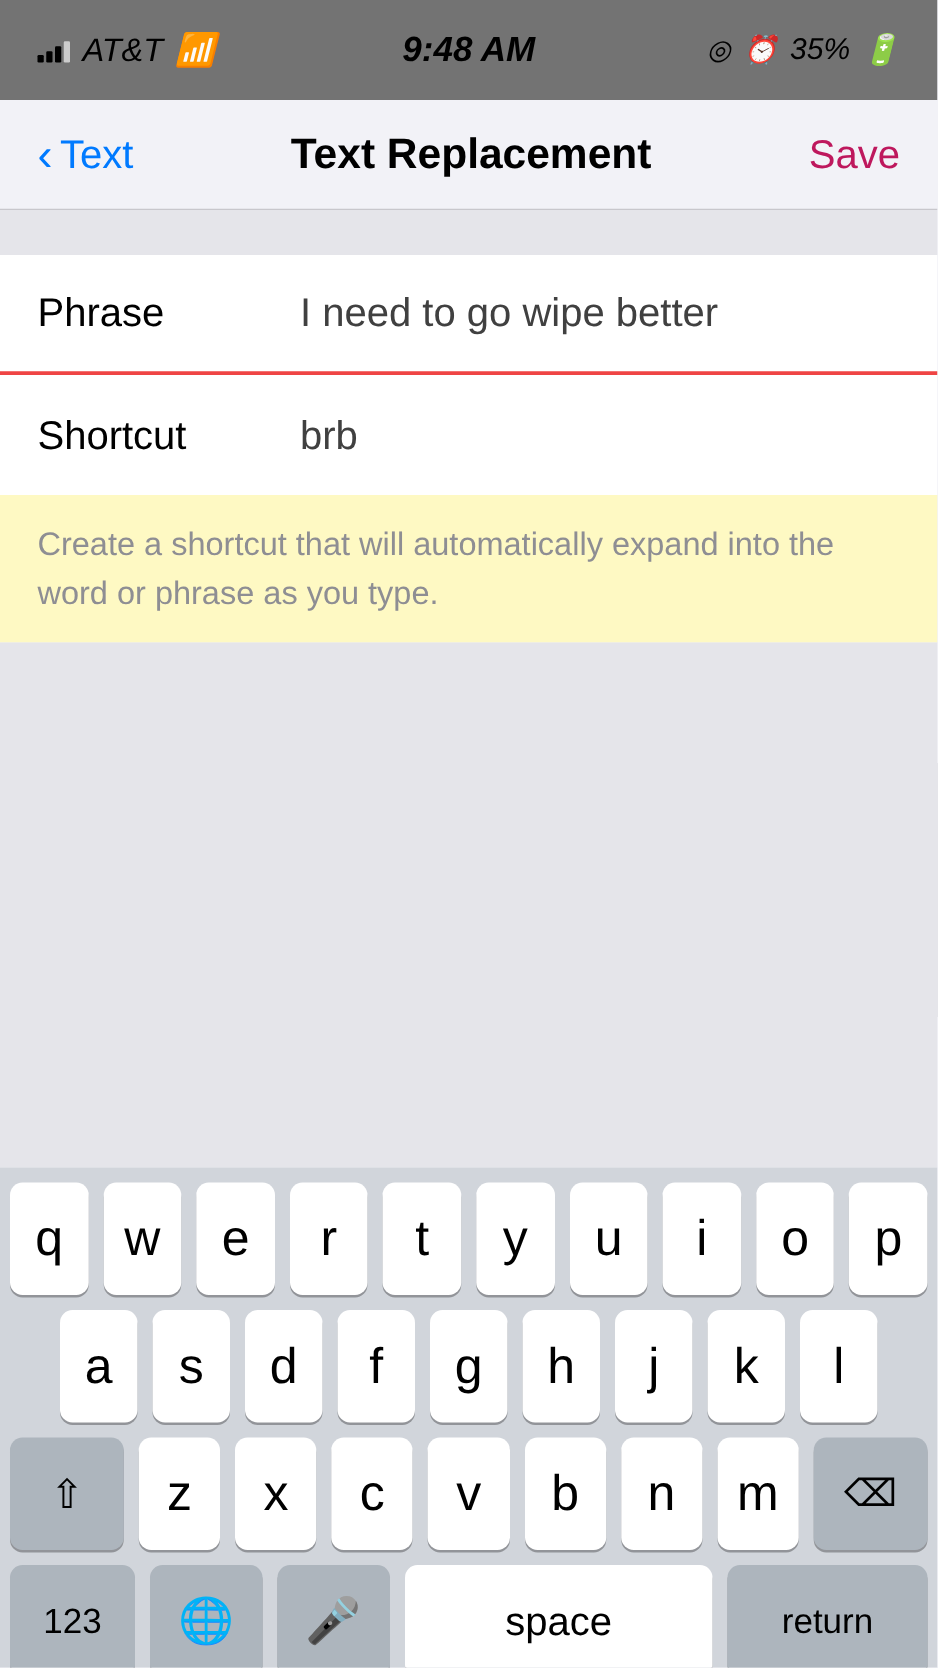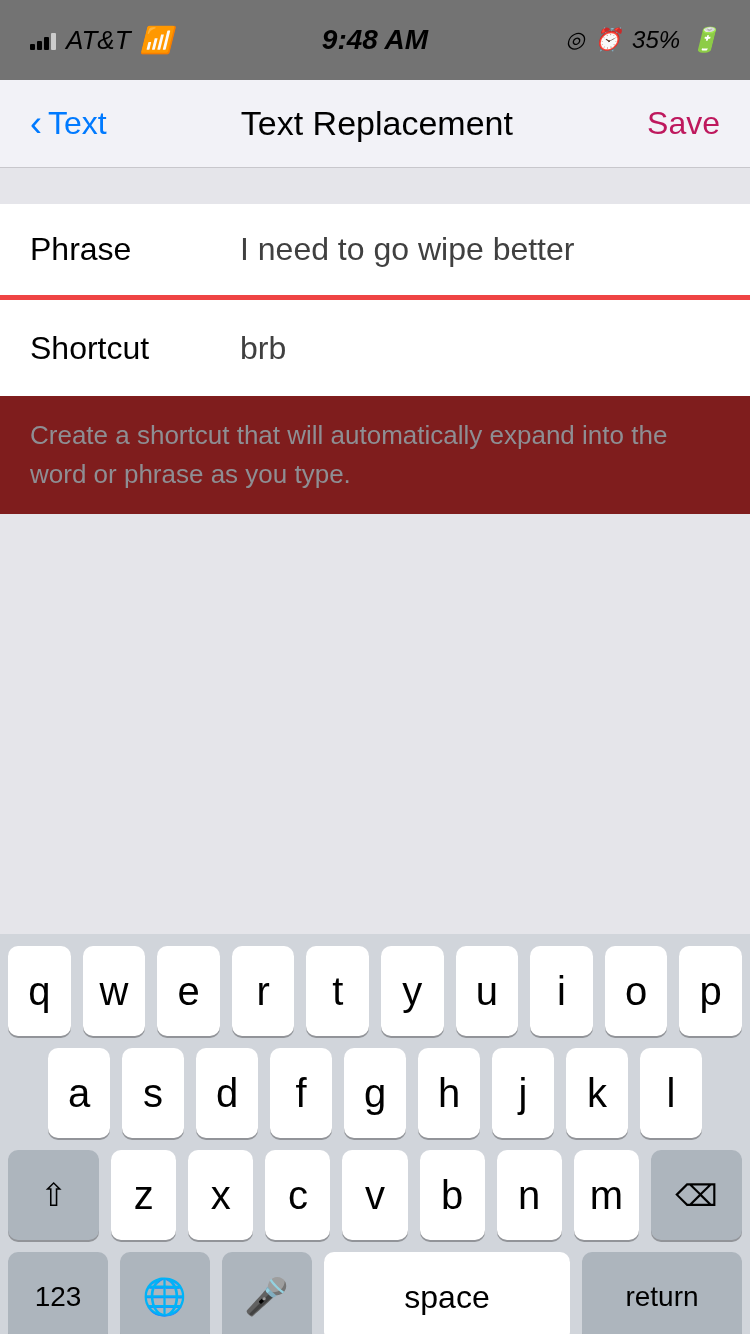--- a/index.html
+++ b/index.html
@@ -61,21 +61,21 @@
       align-items: center;
       gap: 6px;
       text-decoration: none;
     }
     .nav-back-chevron {
       font-size: 36px;
       font-weight: 300;
     }
     .nav-title {
       font-size: 34px;
-      font-weight: 400;
+      font-weight: 700;
       color: #000;
     }
     .nav-save {
       color: #be185d;
       font-size: 32px;
     }
 
     
     .section-spacer {
       height: 36px;
@@ -84,41 +84,41 @@
 
     
     .form-section {
       background: #fff;
     }
     .form-row {
       display: flex;
       align-items: center;
       padding: 0 30px;
       height: 96px;
-      border-bottom: 5px solid #ef4444;
+      border-bottom: 3px solid #ef4444;
     }
     .form-row:last-child {
       border-bottom: none;
       justify-content: center;
     }
     .form-label {
       font-size: 32px;
       color: #000;
       width: 210px;
       flex-shrink: 0;
     }
     .form-value {
       font-size: 32px;
       color: #404040;
       flex: 1;
     }
 
     
     .help-text {
-      background: #7f1d1d;
+      background: #fef9c3;
       padding: 20px 30px;
       font-size: 26px;
       color: #8e8e93;
       line-height: 1.5;
     }
 
     
     .main-spacer {
       flex: 1;
       background: #e5e5ea;

